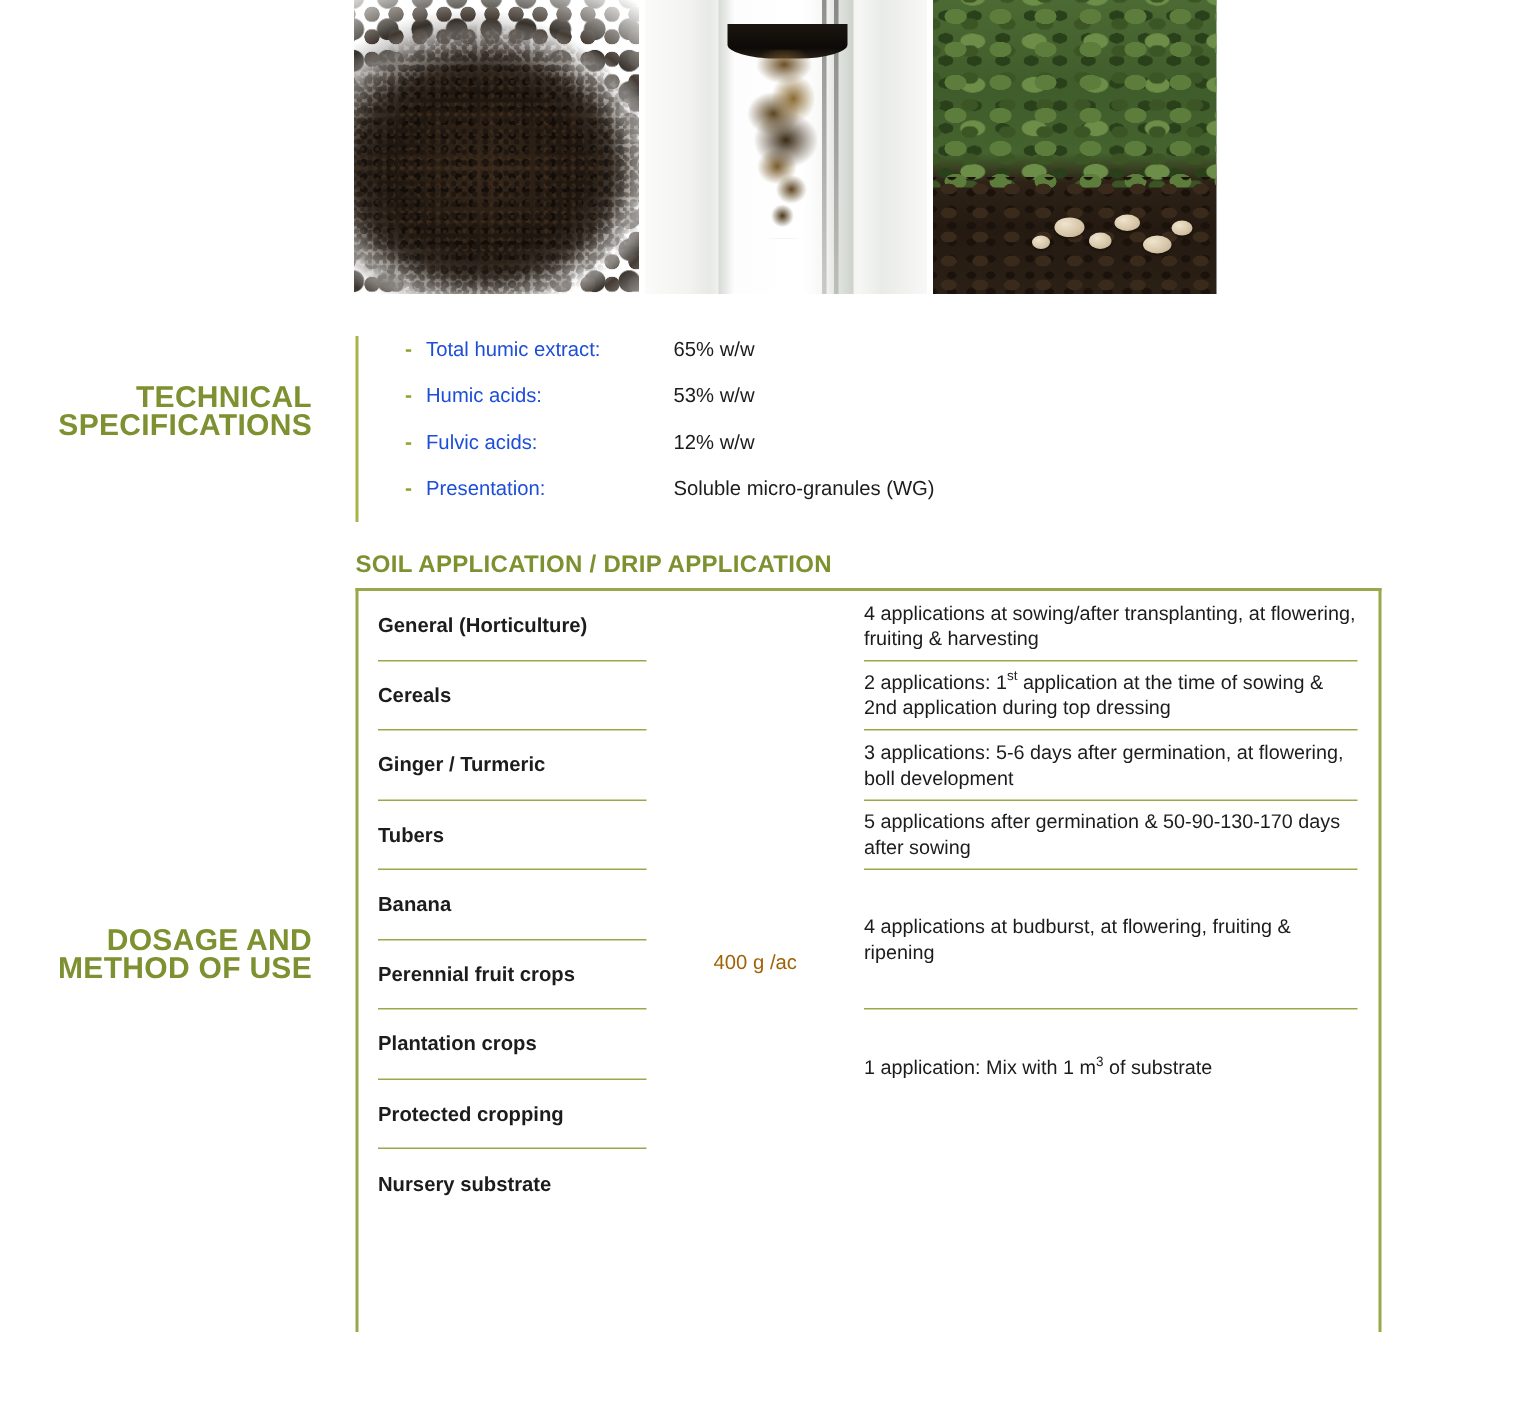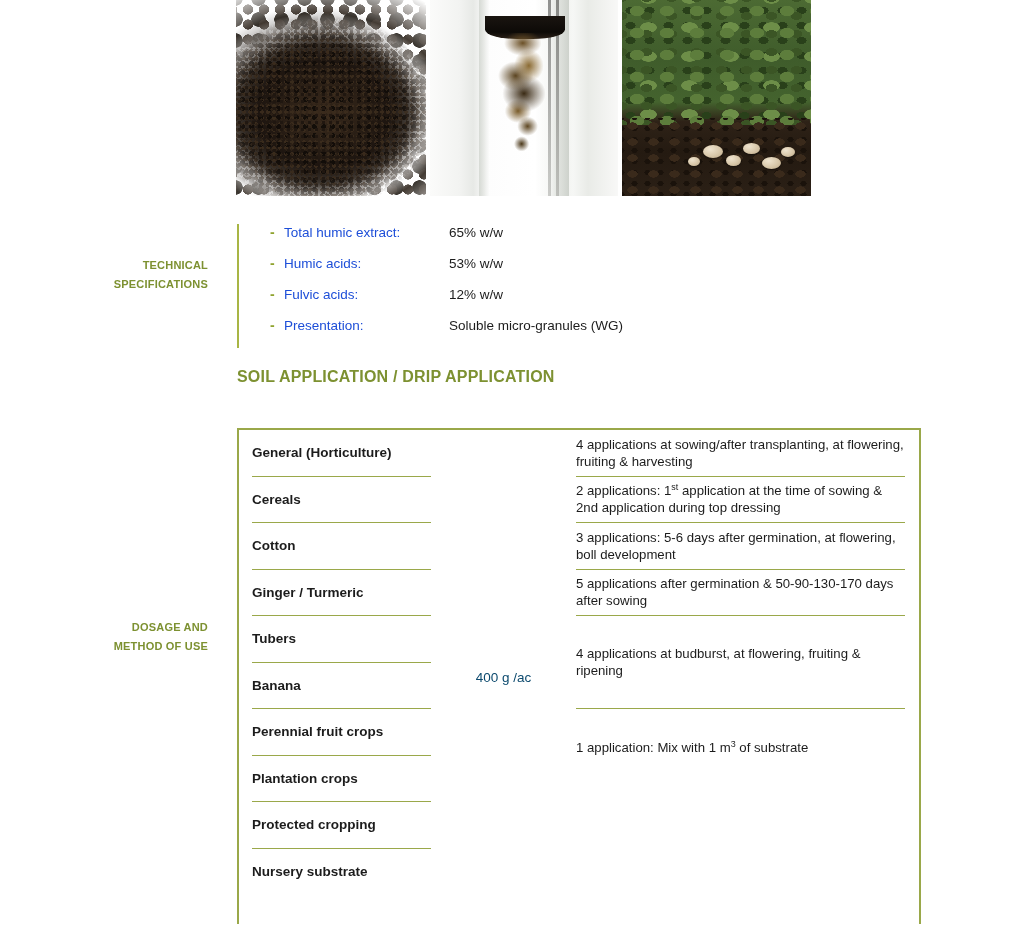--- a/index.html
+++ b/index.html
@@ -142,21 +142,21 @@
     background: radial-gradient(ellipse at 35% 32%, #efe4cf 0%, #d8c7a9 55%, #bba888 100%);
     box-shadow: 0 1px 2px rgba(0,0,0,.45);
   }
 
   
   .section-label {
     position: absolute;
     text-align: right;
     color: #7d9131;
     font-weight: bold;
-    font-size: 11px;
+    font-size: 20px;
     line-height: 19px;
     letter-spacing: .2px;
   }
   #tech-label  { left: 20px; top: 256px;  width: 188px; }
   #dosage-label{ left: 20px; top: 618px;  width: 188px; }
 
   
   .tech-block {
     position: absolute;
     left: 237px;
@@ -200,36 +200,35 @@
     position: absolute;
     left: 237px;
     top: 392px;
     width: 684px;
     height: 496px;
     box-sizing: border-box;
     border-top: 2px solid #9aa84a;
     border-left: 2px solid #9aa84a;
     border-right: 2px solid #9aa84a;
     display: flex;
-    margin-top: 36px;
   }
   .col-crops {
     width: 192px;
     flex: none;
     padding: 0 0 0 13px;
     box-sizing: border-box;
   }
   .col-dose {
     width: 145px;
     flex: none;
     display: flex;
     align-items: center;
     justify-content: center;
     font-size: 13.5px;
-    color: #0c4a6e;
+    color: #a16207;
   }
   .col-desc {
     flex: 1;
     padding: 0 14px 0 0;
     box-sizing: border-box;
   }
 
   .crop-cell {
     height: 46.5px;
     display: flex;
@@ -319,21 +318,20 @@
   <div>METHOD OF USE</div>
 </div>
 
 <div id="soil-heading">SOIL APPLICATION / DRIP APPLICATION</div>
 
 <div class="dosage-table">
 
   <div class="col-crops">
     <div class="crop-cell">General (Horticulture)</div>
     <div class="crop-cell">Cereals</div>
-    <div class="crop-cell">Cotton</div>
     <div class="crop-cell">Ginger / Turmeric</div>
     <div class="crop-cell">Tubers</div>
     <div class="crop-cell">Banana</div>
     <div class="crop-cell">Perennial fruit crops</div>
     <div class="crop-cell">Plantation crops</div>
     <div class="crop-cell">Protected cropping</div>
     <div class="crop-cell">Nursery substrate</div>
   </div>
 
   <div class="col-dose">400 g /ac</div>

